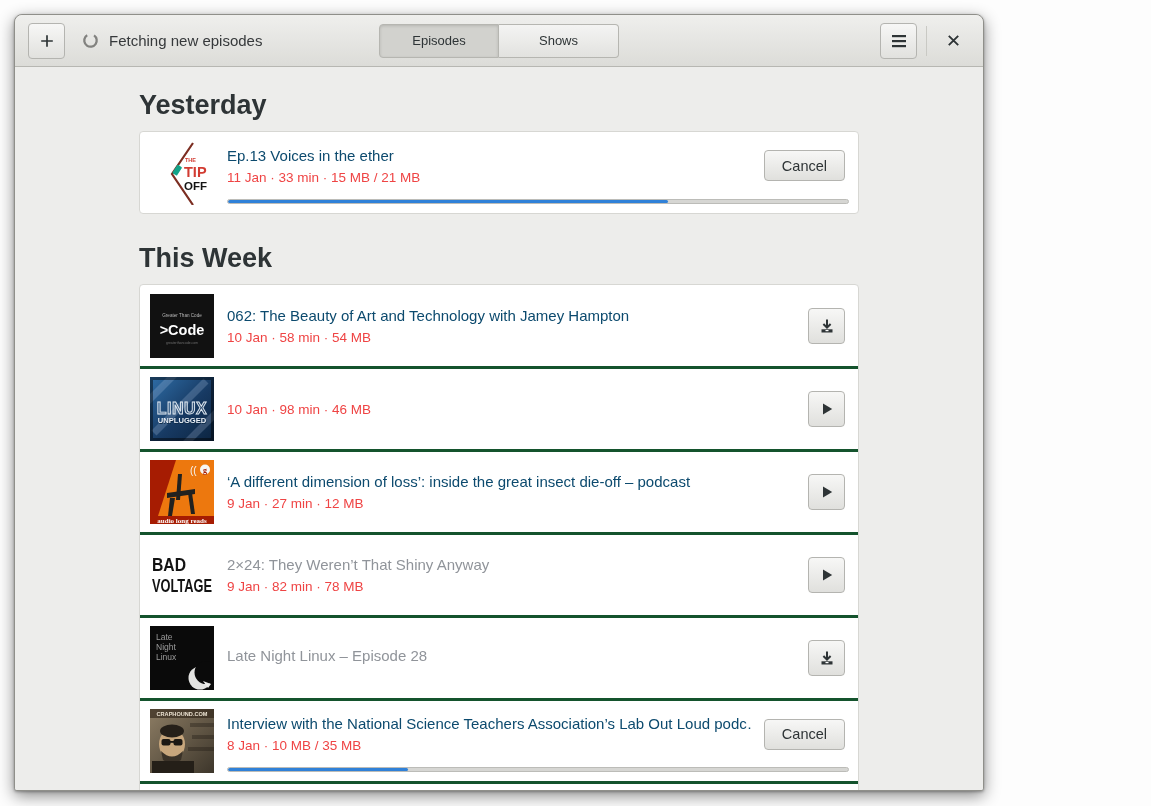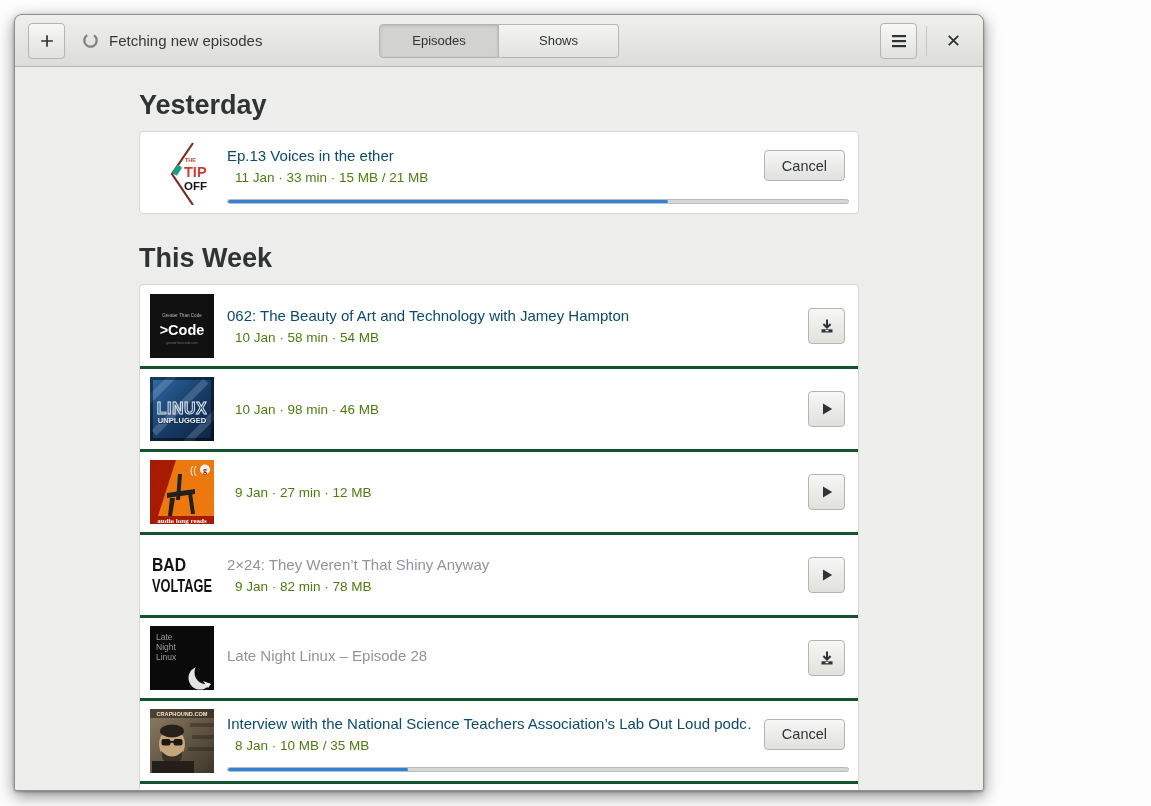--- a/index.html
+++ b/index.html
@@ -62,21 +62,21 @@
     position:relative;display:flex;align-items:center;gap:13px;
     padding:8px 10px;box-sizing:border-box;min-height:81px;
   }
   .row + .row{border-top:3px solid #14532d;}
   .thumb{width:64px;height:64px;flex-shrink:0;overflow:hidden;}
   .thumb svg{display:block;}
   .text{flex:1;min-width:0;}
   .title{font-size:15px;color:#0c4a6e;margin-bottom:6px;
     white-space:nowrap;overflow:hidden;}
   .title.played{color:#90949a;}
-  .meta{font-size:13.5px;color:#4d7c0f;margin-left:8px;}
+  .meta{font-size:13.5px;color:#ef4444;}
   .action{flex-shrink:0;margin-right:3px;}
   .has-progress .text,.has-progress .action{transform:translateY(-7px);}
   .icon-btn{
     width:37px;height:36px;box-sizing:border-box;
     border:1px solid #b4b4b0;border-radius:4px;
     background:linear-gradient(#f7f7f6,#e0e0dd);
     display:flex;align-items:center;justify-content:center;cursor:pointer;padding:0;
   }
   .text-btn{
     height:31px;box-sizing:border-box;padding:0 17px;
@@ -236,20 +236,21 @@
                     <polygon points="20,38 25,38 22,56 18,56"></polygon>
                     <polygon points="38,33 42,33 45,54 41,54"></polygon>
                   </g>
                   <text x="40" y="14" font-size="10" fill="#f6f6f4">((</text>
                   <circle cx="55" cy="9.5" r="5" fill="#f6f6f4"></circle>
                   <text x="55" y="12.5" font-size="8" fill="#a61c02" text-anchor="middle" font-family="Liberation Serif, serif" font-weight="bold">g</text>
                   <text x="32" y="62.5" font-size="7" font-weight="bold" fill="#ffffff" text-anchor="middle" font-family="Liberation Serif, serif">audio long reads</text>
                 </svg>
               </div>
     <div class="text">
+      <div class="title">‘A different dimension of loss’: inside the great insect die-off – podcast</div>
       <div class="meta">9 Jan · 27 min · 12 MB</div>
     </div>
     <div class="action">
                 <button class="icon-btn">
                   <svg width="16" height="16" viewBox="0 0 16 16">
                     <path d="M4 2.4v11.2l9.2-5.6z" fill="#2e3436"></path>
                   </svg>
                 </button>
               </div>
   </div>

